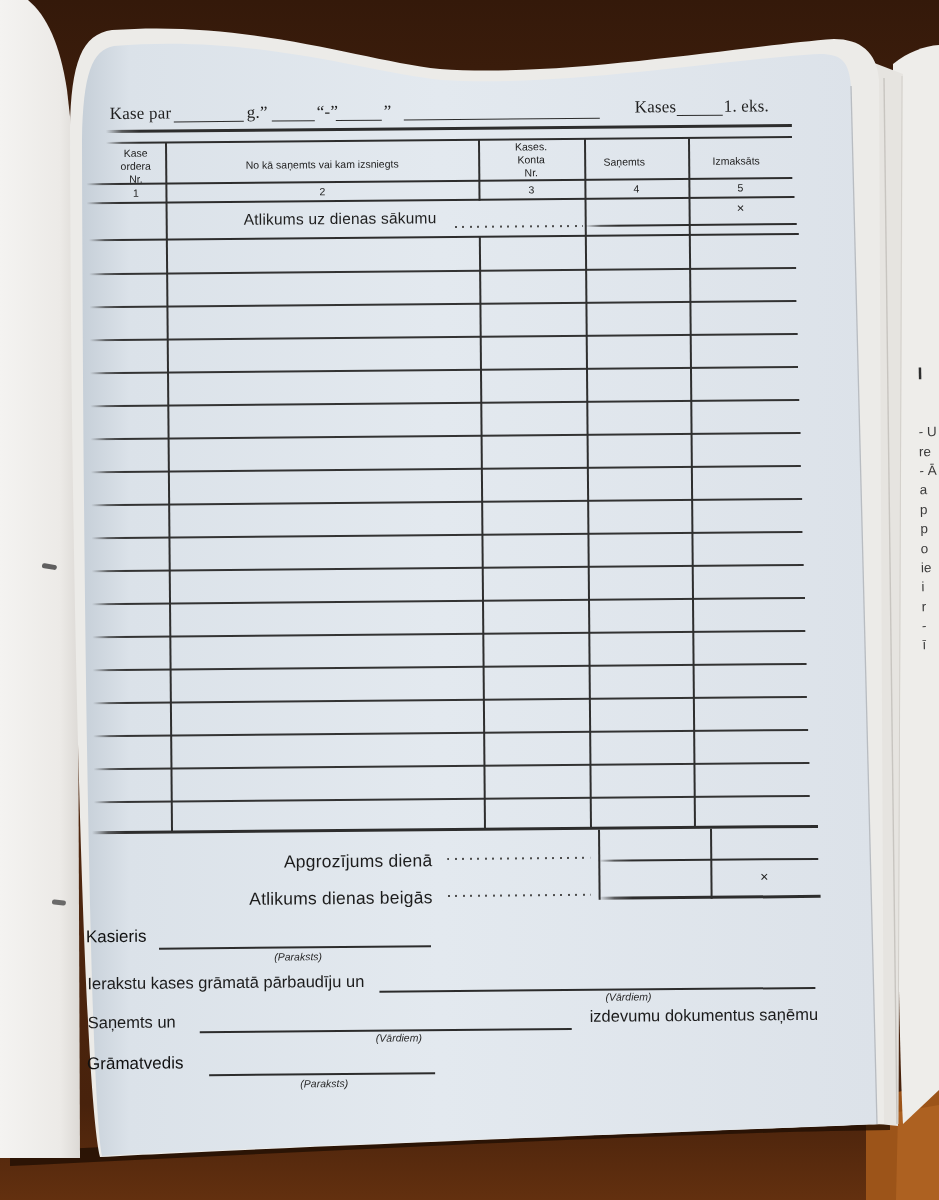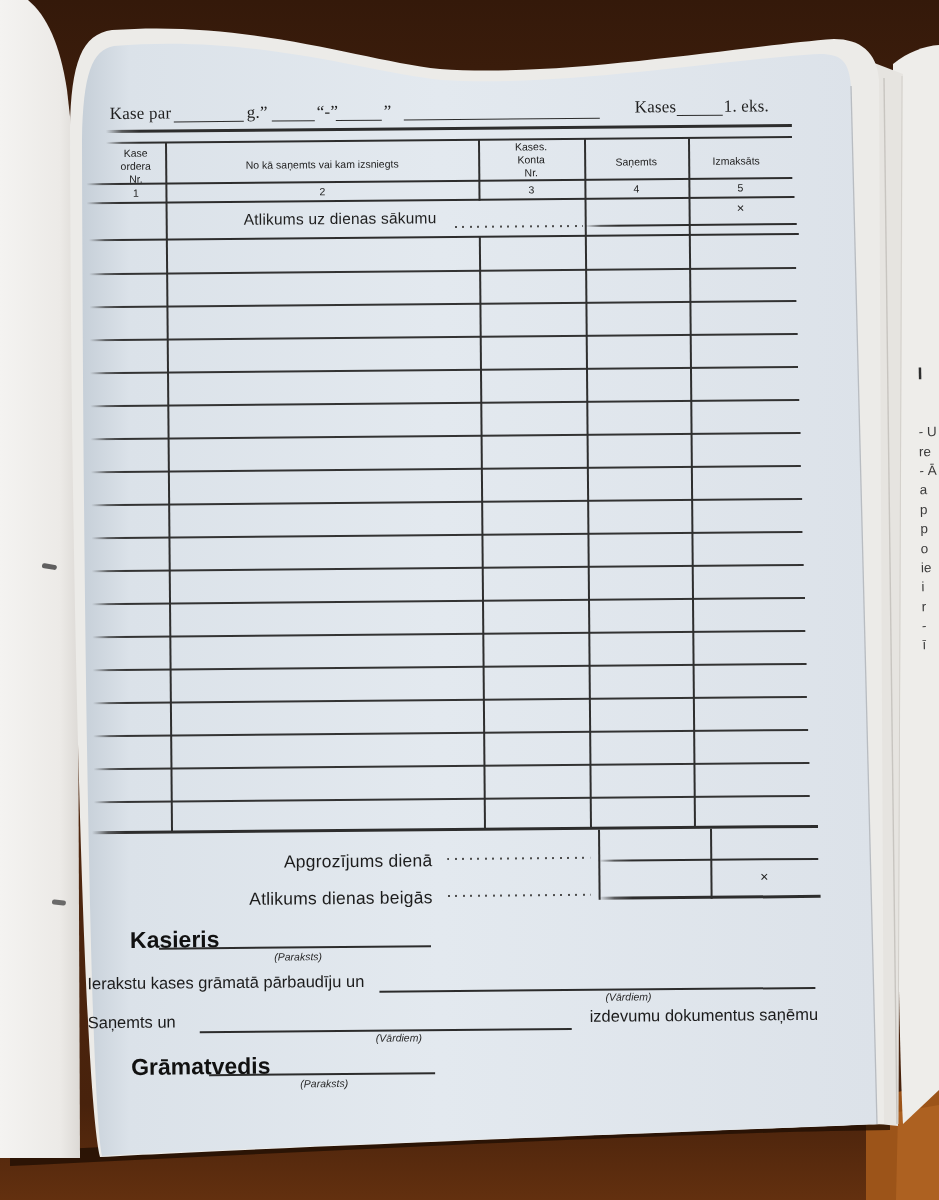--- a/index.html
+++ b/index.html
@@ -20,21 +20,21 @@
   .blank{position:absolute;border-bottom:1.8px solid #2c2c2c;}
   .dots{position:absolute;height:2.4px;background:repeating-linear-gradient(90deg,#4c4c4c 0 2.2px,transparent 2.2px 7.5px);}
   .hdr-txt{font-size:17px;letter-spacing:.2px;font-family:Liberation Serif, serif;}
   .cell{position:absolute;text-align:center;color:#222;}
   .cell-h{font-size:10.5px;line-height:13px;white-space:pre-line;}
   .cell-n{font-size:10.5px;}
   .open-row-label{font-size:15.5px;letter-spacing:.2px;}
   .xmark{position:absolute;text-align:center;font-size:14px;color:#222;}
   .sum-label{position:absolute;font-size:17.5px;text-align:right;letter-spacing:.2px;color:#1d1d1d;}
   .sig{font-size:16.5px;color:#1b1b1b;}
-  .sig-b{font-weight:bold;font-size:23px;color:#111;margin-left:44px;}
+  .sig-b{font-weight:normal;font-size:17px;color:#111;}
   .note{position:absolute;font-size:10.5px;font-style:italic;text-align:center;color:#2a2a2a;}
   #right-fragments{
     position:absolute;left:920px;top:364px;width:30px;z-index:3;
     font-size:13.5px;line-height:19.4px;color:#3a3a3a;transform:rotate(-1deg);
   }
   #right-fragments div{height:19.4px;white-space:nowrap;}
   #right-fragments div:first-child{font-size:17px;font-weight:bold;color:#2e2e2e;}
 </style>
 </head>
 <body>
@@ -132,21 +132,21 @@
     <div class="vline" style="left:588px;top:140px;height:690px;"></div>
     <div class="vline" style="left:692px;top:140px;height:690px;"></div>
 
     <div class="cell cell-h" style="left:110px;top:144px;width:59px;">Kase
 ordera
 Nr.</div>
     <div class="cell cell-h" style="left:170px;top:157px;width:312px;">No kā saņemts vai kam izsniegts</div>
     <div class="cell cell-h" style="left:482px;top:141px;width:106px;">Kases.
 Konta
 Nr.</div>
-    <div class="cell cell-h" style="left:588px;top:157px;width:104px;">Saņemts</div>
+    <div class="cell cell-h" style="left:576px;top:157px;width:104px;">Saņemts</div>
     <div class="cell cell-h" style="left:688px;top:157px;width:104px;">Izmaksāts</div>
 
     <div class="cell cell-n" style="left:110px;top:184px;width:59px;">1</div>
     <div class="cell cell-n" style="left:170px;top:184px;width:312px;">2</div>
     <div class="cell cell-n" style="left:482px;top:184px;width:106px;">3</div>
     <div class="cell cell-n" style="left:588px;top:184px;width:104px;">4</div>
     <div class="cell cell-n" style="left:692px;top:184px;width:104px;">5</div>
 
     <span class="abs open-row-label" style="left:247px;top:209px;">Atlikums uz dienas sākumu</span>
     <div class="dots" style="left:458px;top:226px;width:128px;"></div>

